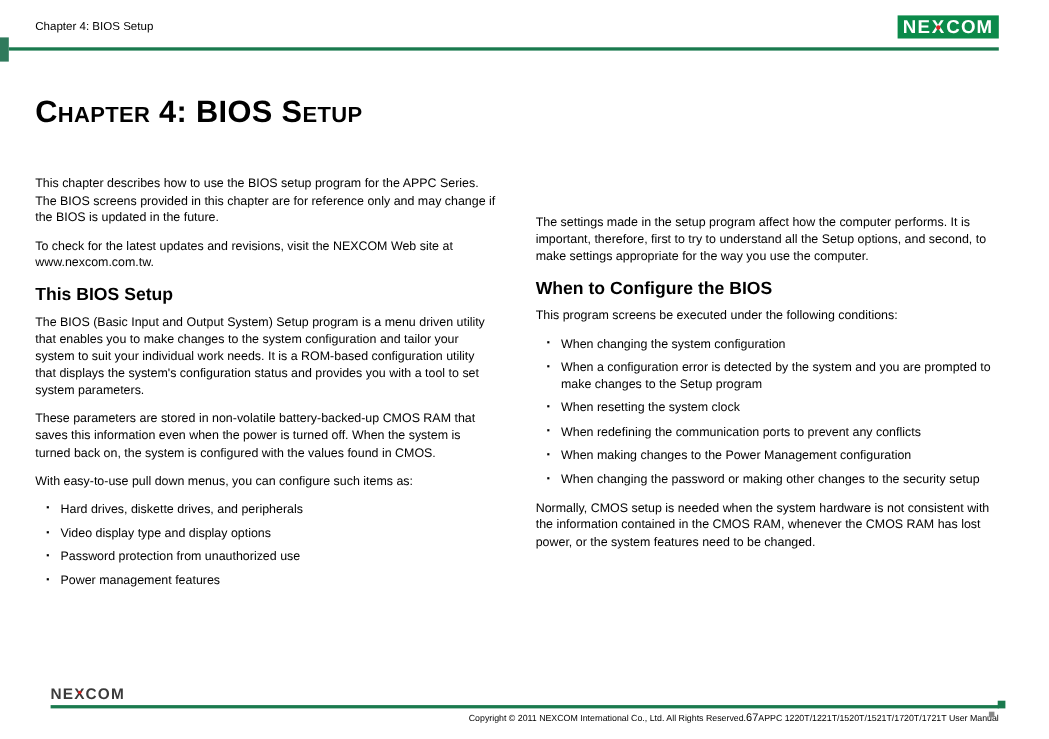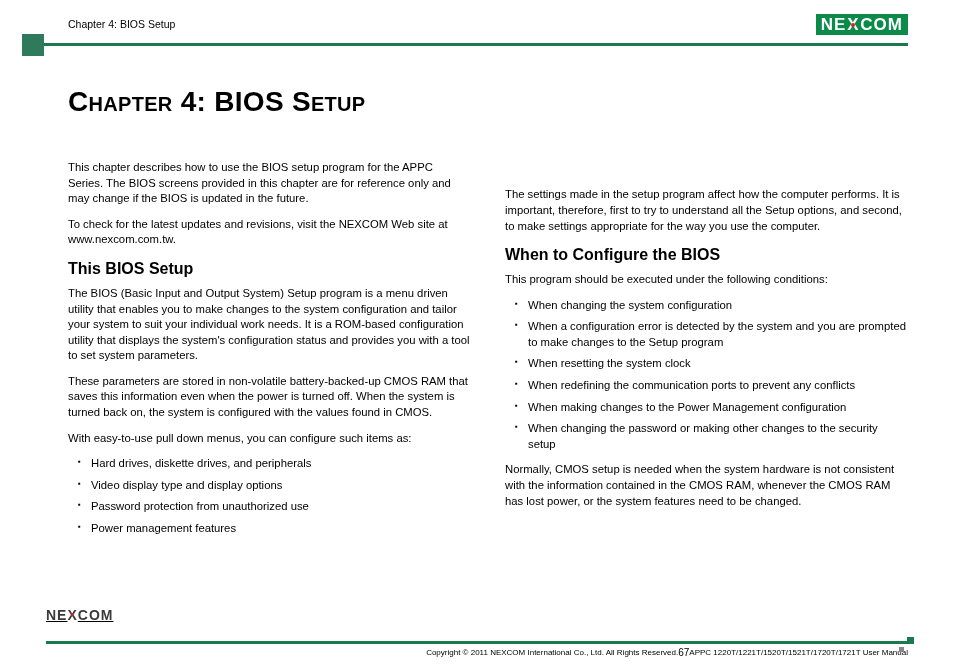--- a/index.html
+++ b/index.html
@@ -5,21 +5,21 @@
   * { box-sizing: border-box; margin: 0; padding: 0; }
   body {
     width: 954px;
     height: 672px;
     font-family: "Arial", "Helvetica", sans-serif;
     background: #fff;
     color: #000;
     position: relative;
   }
   .page {
-    padding: 18px 46px 0 68px;
+    padding: 18px 46px 0 32px;
   }
   .header-row {
     display: flex;
     justify-content: space-between;
     align-items: flex-start;
     font-size: 10.5px;
     margin-bottom: 4px;
   }
   .header-left-wrap {
     position: relative;
@@ -146,22 +146,21 @@
     height: 5px;
     background: #888;
   }
   .footer-row {
     display: flex;
     justify-content: flex-end;
     align-items: center;
     font-size: 8px;
   }
   .footer-logo {
-    margin-bottom: 17px;
-    text-decoration: underline;
+    margin-bottom: 1px;
   }
   .footer-logo .logo-sm {
     font-family: Arial, sans-serif;
     font-weight: 900;
     font-size: 14px;
     letter-spacing: 1px;
     color: #3b3b3b;
     position: relative;
   }
   .footer-logo .logo-sm .xd {
@@ -216,21 +215,21 @@
         <li>Hard drives, diskette drives, and peripherals</li>
         <li>Video display type and display options</li>
         <li>Password protection from unauthorized use</li>
         <li>Power management features</li>
       </ul>
     </div>
 
     <div class="col">
       <p>The settings made in the setup program affect how the computer performs. It is important, therefore, first to try to understand all the Setup options, and second, to make settings appropriate for the way you use the computer.</p>
       <h2 class="h2">When to Configure the BIOS</h2>
-      <p>This program should be executed under the following conditions:</p>
+      <p>This program screens be executed under the following conditions:</p>
       <ul class="bullets">
         <li>When changing the system configuration</li>
         <li>When a configuration error is detected by the system and you are prompted to make changes to the Setup program</li>
         <li>When resetting the system clock</li>
         <li>When redefining the communication ports to prevent any conflicts</li>
         <li>When making changes to the Power Management configuration</li>
         <li>When changing the password or making other changes to the security setup</li>
       </ul>
       <p>Normally, CMOS setup is needed when the system hardware is not consistent with the information contained in the CMOS RAM, whenever the CMOS RAM has lost power, or the system features need to be changed.</p>
     </div>

